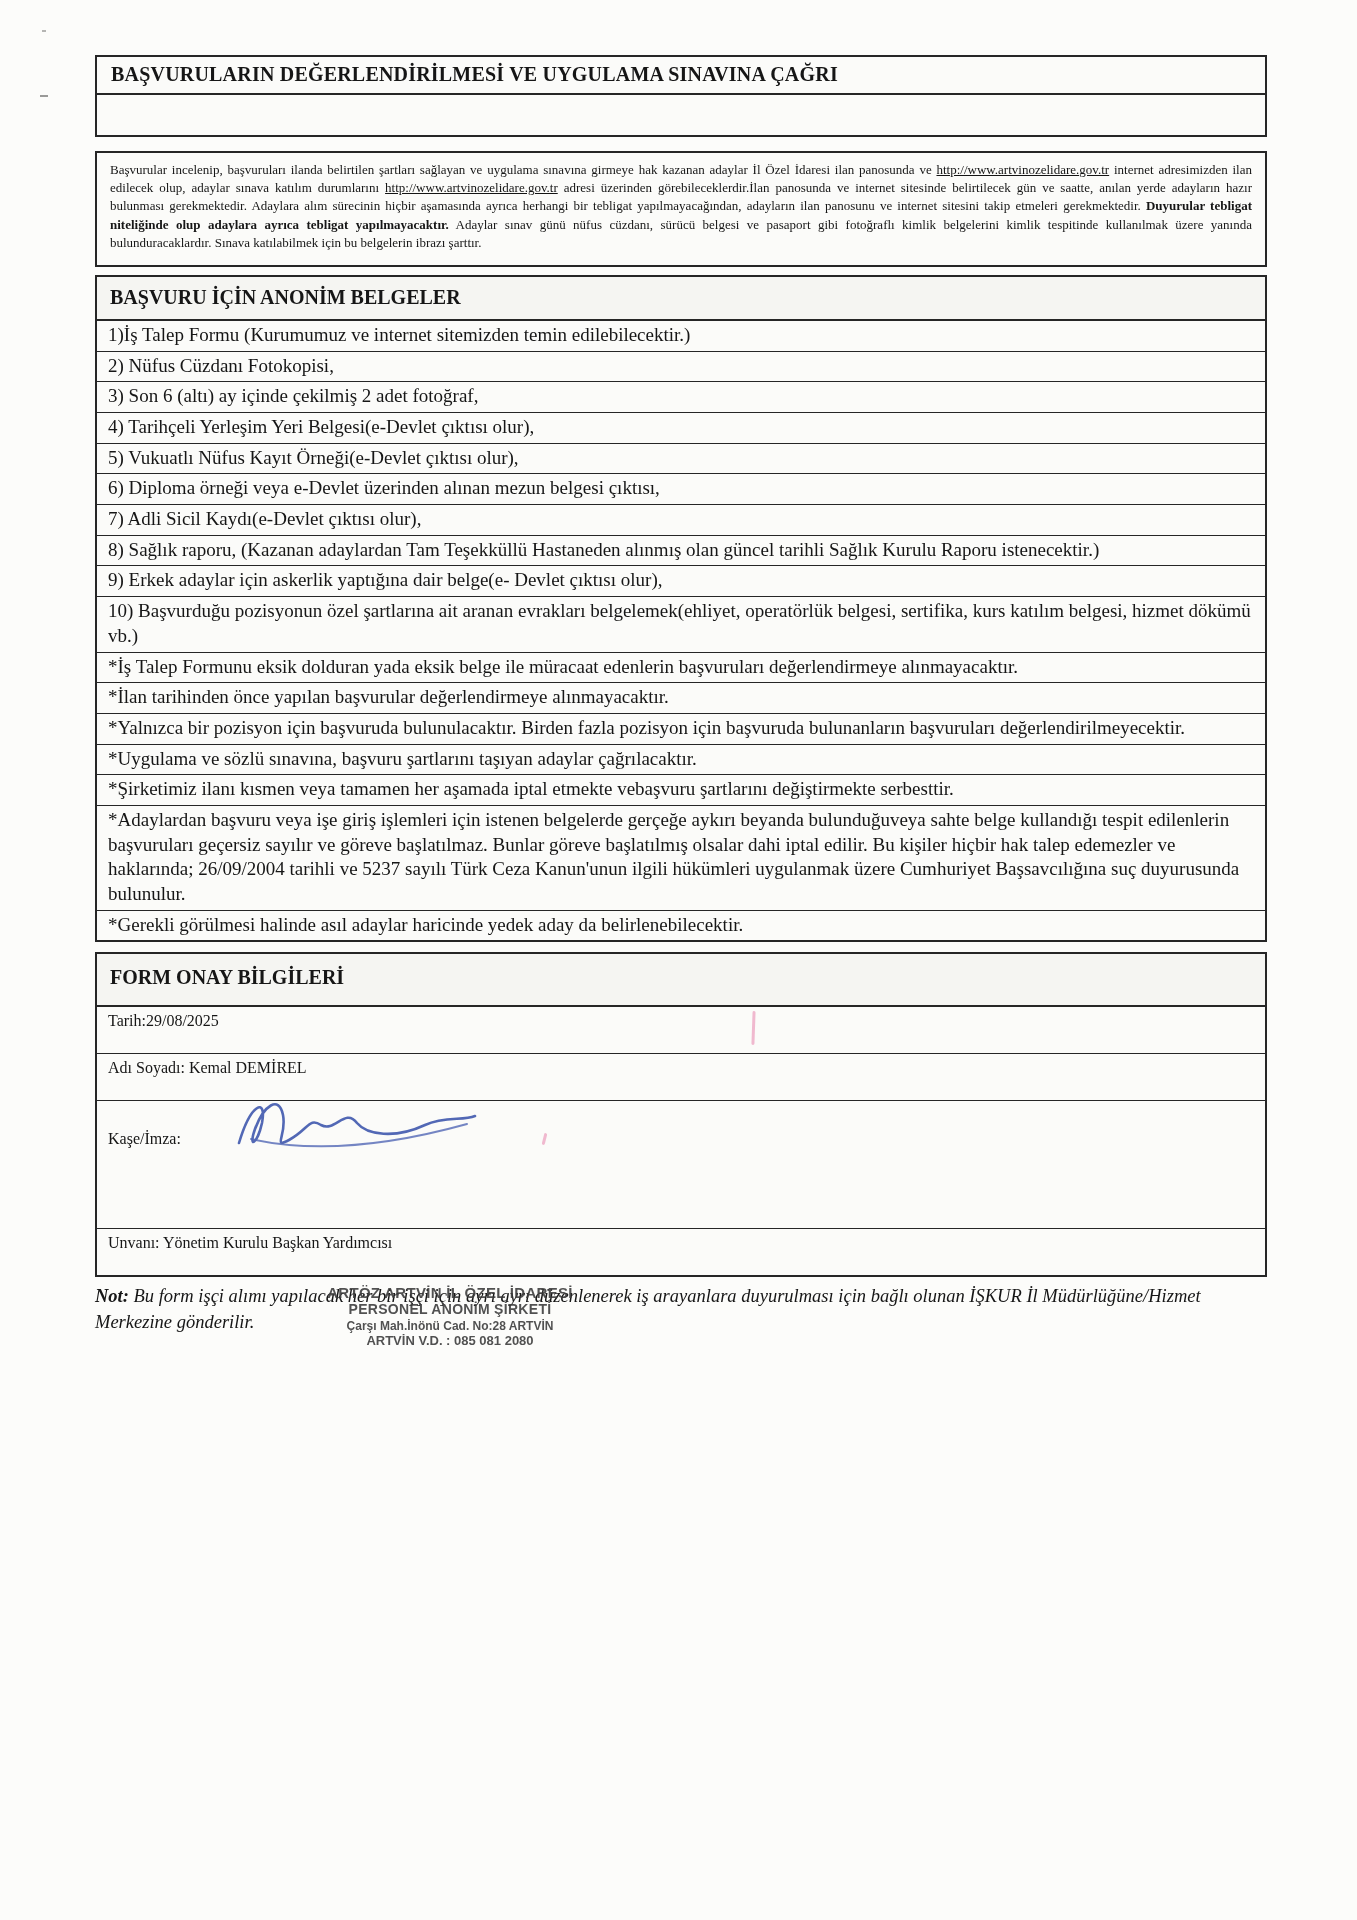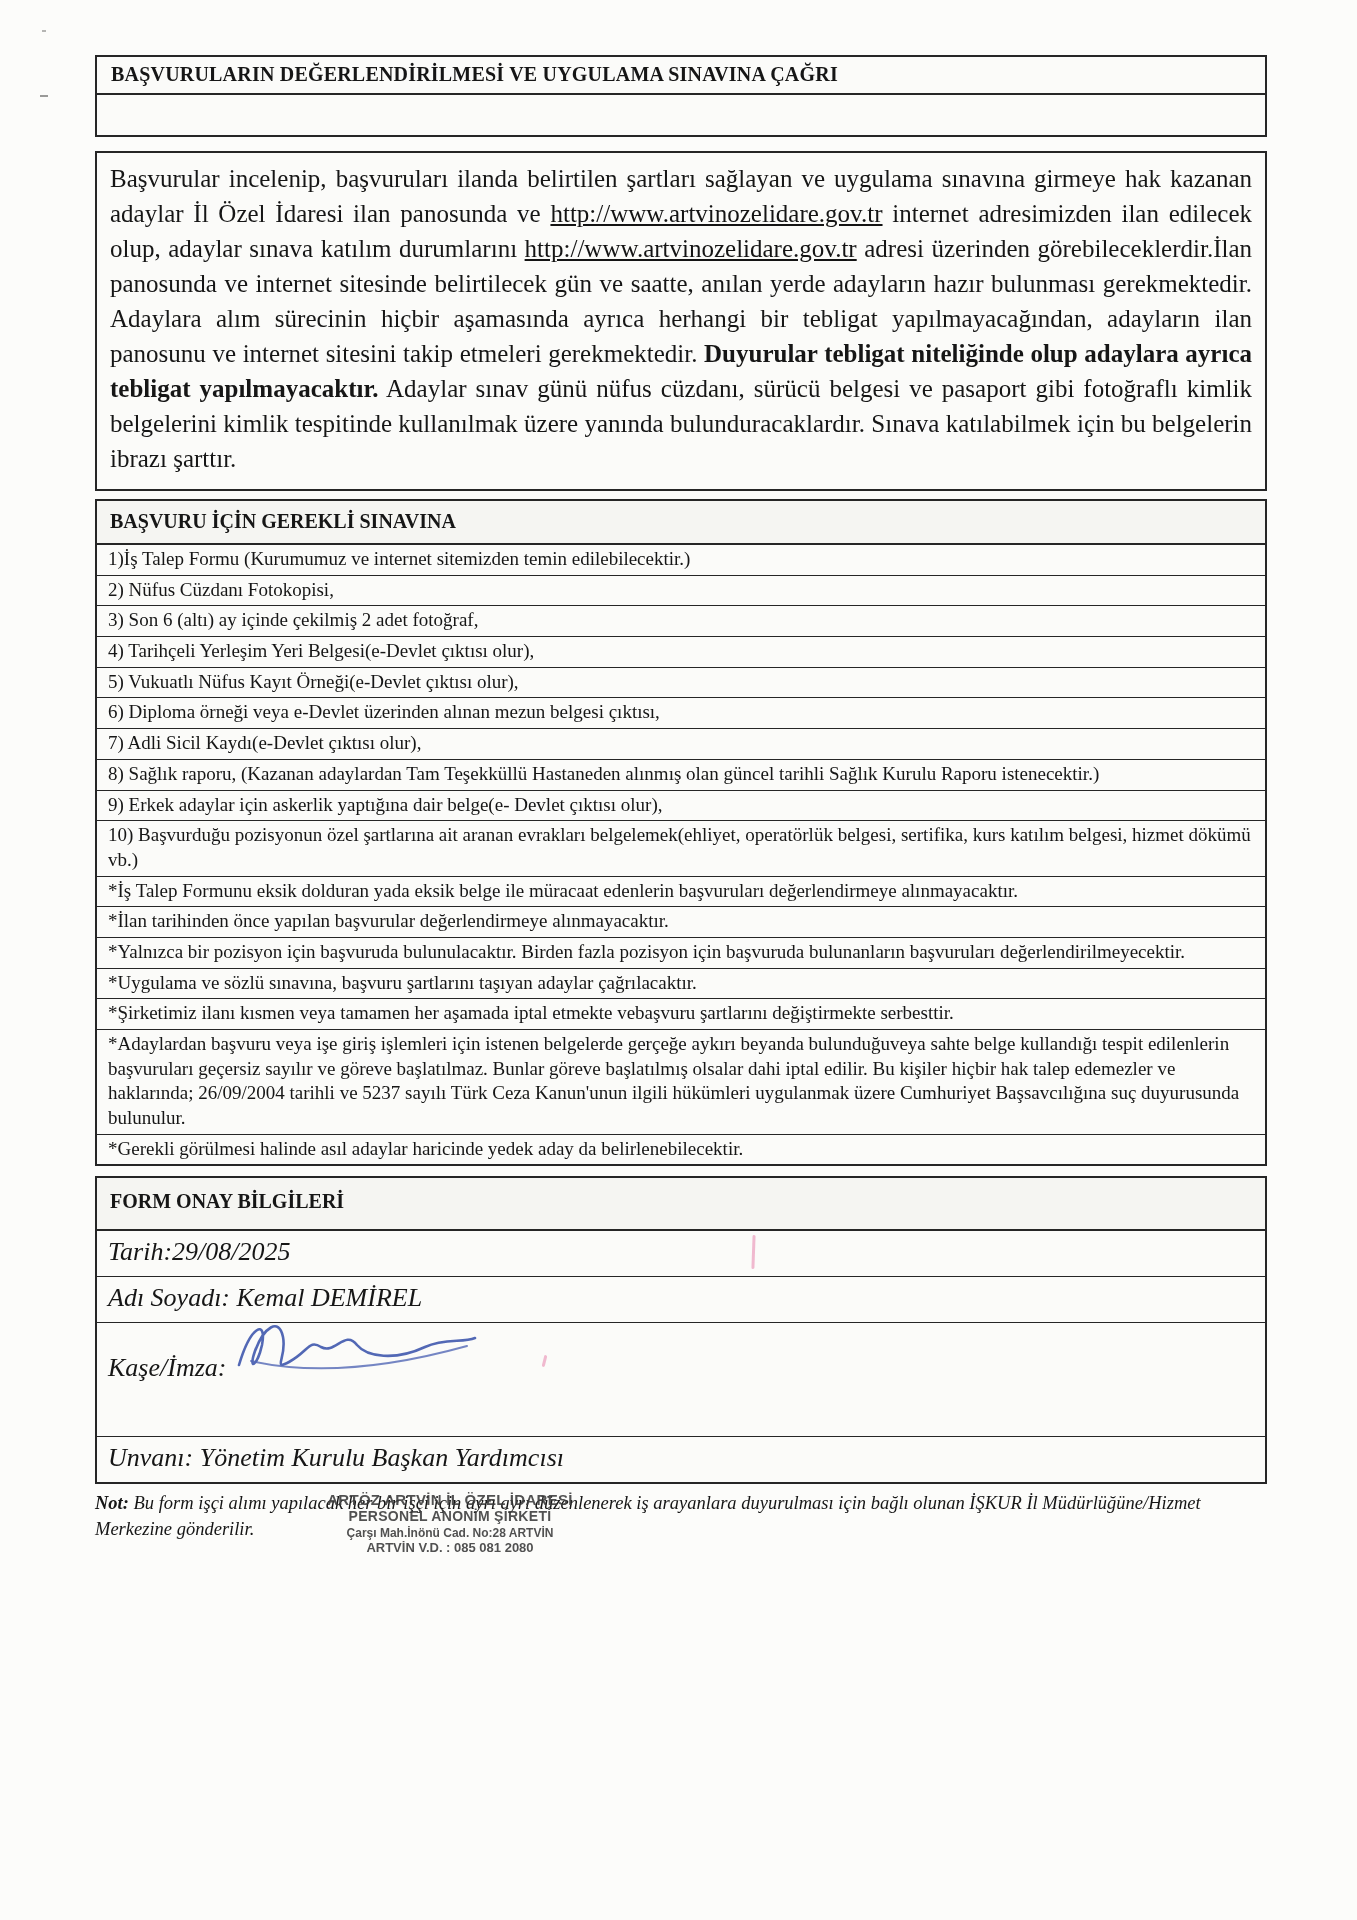--- a/index.html
+++ b/index.html
@@ -20,21 +20,21 @@
     padding:6px 14px 7px;
     font-weight:bold;font-size:20px;letter-spacing:.2px;
   }
   .empty-row{height:40px;}
 
   .spacer-sm{height:14px;}
 
   .para-box{
     border:2px solid #262626;
     padding:8px 13px 13px;
-    font-size:25px;line-height:1.4;
+    font-size:13px;line-height:1.4;
     text-align:justify;
     background:#fbfbf9;
   }
   .seg-link{text-decoration:underline;color:#141414;cursor:pointer;}
   .seg-bold{font-weight:bold;}
 
   .section-header{
     border:2px solid #262626;
     margin-top:8px;
     padding:9px 13px 10px;
@@ -47,22 +47,22 @@
   .row{
     border-bottom:1.6px solid #262626;
     padding:2px 11px 3px;
     font-size:19px;line-height:1.3;
   }
   .row:last-child{border-bottom:none;}
 
   .onay-rows{position:relative;border:2px solid #262626;border-top:none;background:#fbfbf9;}
   .onay-row{
     border-bottom:1.6px solid #262626;
-    padding:4px 11px 7px;
-    font-size:26px;line-height:1.3;font-style:italic;
+    padding:4px 11px 21px;
+    font-size:16px;line-height:1.3;
   }
   .onay-row:last-child{border-bottom:none;}
   .kase-row{position:relative;height:78px;padding-top:28px;}
 
   .signature{position:absolute;left:120px;top:-14px;pointer-events:none;}
 
   .pink-a{
     position:absolute;right:510px;top:4px;width:3px;height:34px;
     background:#eda9c4;border-radius:2px;opacity:.8;transform:rotate(2deg);
   }
@@ -103,21 +103,21 @@
 
     <div class="header-box">
       <div class="title-row">BAŞVURULARIN DEĞERLENDİRİLMESİ VE UYGULAMA SINAVINA ÇAĞRI</div>
       <div class="empty-row"></div>
     </div>
 
     <div class="spacer-sm"></div>
 
     <div class="para-box"><span>Başvurular incelenip, başvuruları ilanda belirtilen şartları sağlayan ve uygulama sınavına girmeye hak kazanan adaylar İl Özel İdaresi ilan panosunda ve </span><span class="seg-link">http://www.artvinozelidare.gov.tr</span><span> internet adresimizden ilan edilecek olup, adaylar sınava katılım durumlarını </span><span class="seg-link">http://www.artvinozelidare.gov.tr</span><span> adresi üzerinden görebileceklerdir.İlan panosunda ve internet sitesinde belirtilecek gün ve saatte, anılan yerde adayların hazır bulunması gerekmektedir. Adaylara alım sürecinin hiçbir aşamasında ayrıca herhangi bir tebligat yapılmayacağından, adayların ilan panosunu ve internet sitesini takip etmeleri gerekmektedir. </span><span class="seg-bold">Duyurular tebligat niteliğinde olup adaylara ayrıca tebligat yapılmayacaktır.</span><span> Adaylar sınav günü nüfus cüzdanı, sürücü belgesi ve pasaport gibi fotoğraflı kimlik belgelerini kimlik tespitinde kullanılmak üzere yanında bulunduracaklardır. Sınava katılabilmek için bu belgelerin ibrazı şarttır.</span></div>
 
-    <div class="section-header">BAŞVURU İÇİN GEREKLİ SINAVINA</div>
+    <div class="section-header">BAŞVURU İÇİN ANONİM BELGELER</div>
     <div class="rows-table">
       <div class="row">1)İş Talep Formu (Kurumumuz ve internet sitemizden temin edilebilecektir.)</div>
       <div class="row">2) Nüfus Cüzdanı Fotokopisi,</div>
       <div class="row">3) Son 6 (altı) ay içinde çekilmiş 2 adet fotoğraf,</div>
       <div class="row">4) Tarihçeli Yerleşim Yeri Belgesi(e-Devlet çıktısı olur),</div>
       <div class="row">5) Vukuatlı Nüfus Kayıt Örneği(e-Devlet çıktısı olur),</div>
       <div class="row">6) Diploma örneği veya e-Devlet üzerinden alınan mezun belgesi çıktısı,</div>
       <div class="row">7) Adli Sicil Kaydı(e-Devlet çıktısı olur),</div>
       <div class="row">8) Sağlık raporu, (Kazanan adaylardan Tam Teşekküllü Hastaneden alınmış olan güncel tarihli Sağlık Kurulu Raporu istenecektir.)</div>
       <div class="row">9) Erkek adaylar için askerlik yaptığına dair belge(e- Devlet çıktısı olur),</div>

